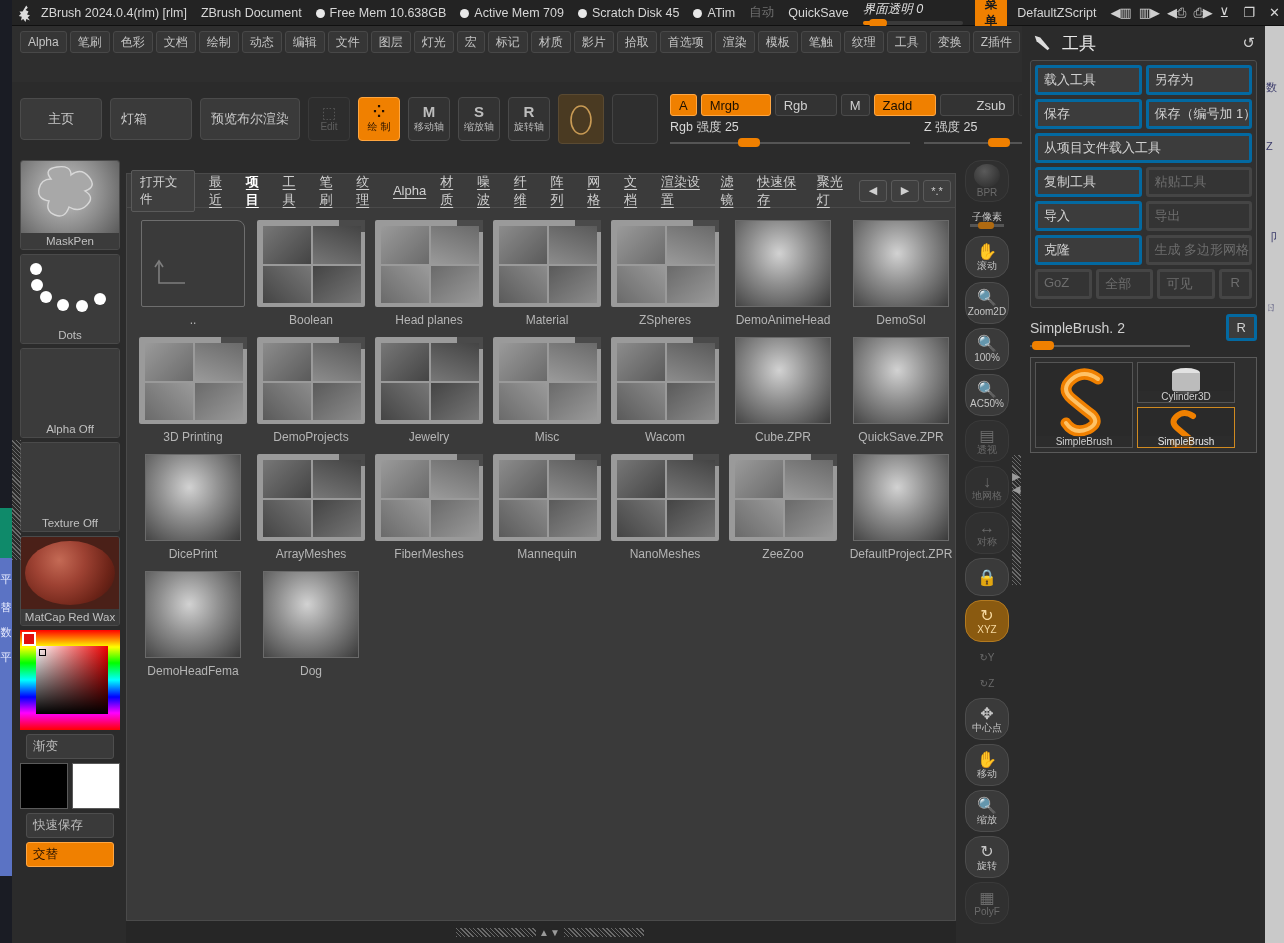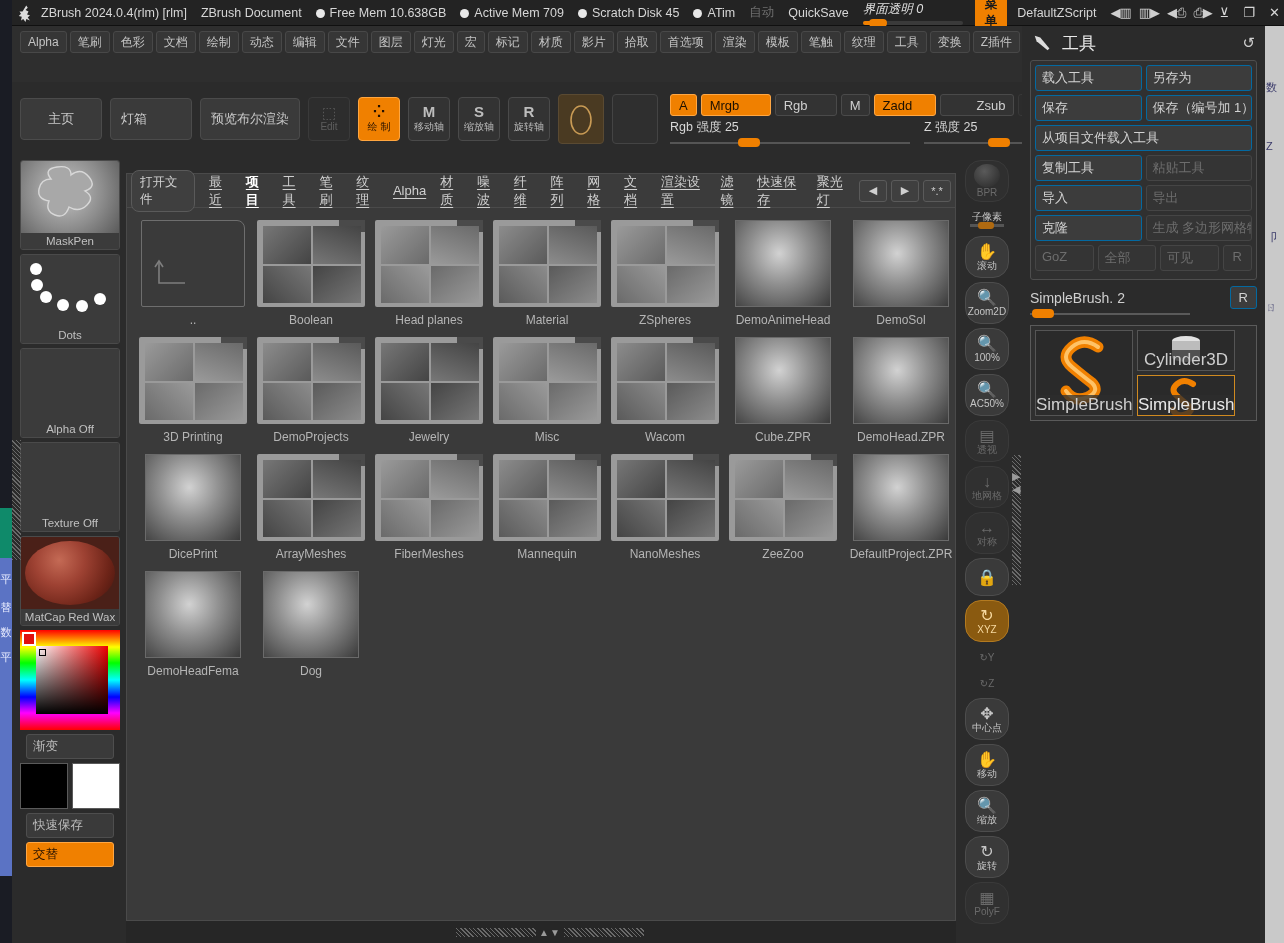--- a/index.html
+++ b/index.html
@@ -114,21 +114,21 @@
   .btnrow { width:88px; margin:4px auto 0 auto; }
   .lbtn { display:block; width:100%; background:#3a3a3a; border:1px solid #4e4e4e;
           border-radius:3px; color:#bdbdbd; font-size:12.5px; padding:3px 6px; margin-bottom:4px; text-align:left; }
   .lbtn.orange { background:#f08000; color:#2a1400; border-color:#ffa744; }
   .swatches { display:flex; gap:4px; width:100px; margin:0 auto 4px auto; }
   
   #lightbox { position:absolute; left:126px; top:173px; width:830px; height:748px;
               background:#3a3a3a; border:1px solid #4a4a4a; }
   #lb-tabs { display:flex; align-items:center; height:34px; padding:0 4px; gap:2px;
              background:#3b3b3b; border-bottom:1px solid #4a4a4a; }
-  .lb-open { background:#3f3f3f; border:1px solid #5a5a5a; border-radius:8px; color:#d0d0d0;
+  .lb-open { background:#3f3f3f; border:1px solid #5a5a5a; border-radius:2px; color:#d0d0d0;
              font-size:12.5px; padding:3px 8px; margin-right:6px; }
   .lb-tab { font-size:13px; color:#cfcfcf; padding:3px 6px; text-decoration:underline; text-underline-offset:3px; }
   .lb-tab.active { color:#fff; font-weight:bold; }
   .lb-nav { width:28px; height:22px; border:1px solid #5a5a5a; border-radius:3px; background:#3f3f3f;
             display:flex; align-items:center; justify-content:center; color:#cfcfcf; font-size:11px; }
   #lb-grid { padding:8px 10px; display:grid; grid-template-columns:repeat(7,112px); gap:6px 6px; }
   .cell { width:112px; }
   .cell .ico { width:112px; height:95px; position:relative; }
   .cell .nm { text-align:center; font-size:12px; color:#b5b5b5; margin-top:2px;
               white-space:nowrap; overflow:hidden; }
@@ -150,34 +150,34 @@
   .vb.on { background:#8a5a10; border-color:#b37a20; color:#f7d9a0; }
   .vb .vg { font-size:16px; line-height:17px; }
   .vb .vl { font-size:10px; line-height:11px; white-space:nowrap; }
   
   #rightpanel { position:absolute; left:1022px; top:26px; right:19px; bottom:0; background:#2b2b2b; }
   #rp-head { height:34px; display:flex; align-items:center; padding:0 10px; gap:8px; }
   #rp-head .ttl { font-size:17px; color:#e9e9e9; }
   #rp-head .rst { margin-left:auto; font-size:15px; color:#cfcfcf; }
   #rp-body { margin:0 8px; border:1px solid #4e4e4e; border-radius:3px; padding:4px; background:#303030; }
   .rrow { display:flex; gap:4px; margin-bottom:4px; }
-  .rbtn { flex:1; background:#3c3c3c; border:1px solid #0369a1; border-radius:3px;
+  .rbtn { flex:1; background:#3c3c3c; border:3px solid #0369a1; border-radius:3px;
           color:#d2d2d2; font-size:13px; padding:3px 6px; text-align:left; white-space:nowrap; overflow:hidden; }
   .rbtn.dis { color:#6d6d6d; background:#343434; border-color:#454545; }
   .rbtn.narrow { flex:0 0 auto; }
   .slider3 { position:relative; padding:2px 0 6px 0; }
   .slider3 .s3lbl { font-size:14px; color:#cfcfcf; }
   .slider3 .s3track { height:2px; background:#5a5a5a; margin-top:4px; position:relative; }
   .slider3 .s3knob { position:absolute; left:2px; top:-4px; width:22px; height:9px; background:#f08000; border-radius:4px; }
   #tool-thumbs { margin:4px 8px 0 8px; border:1px solid #5a5a5a; background:#2f2f2f; padding:4px;
                  display:flex; gap:4px; }
   .bigtool { width:98px; height:86px; background:#2a2a2a; border:1px solid #555; position:relative; }
   .bigtool .cap2, .smalltool .cap2 {
       position:absolute; left:0; right:0; bottom:0; text-align:center;
-      font-size:17px; color:#cfcfcf; background:rgba(45,45,45,.75); }
+      font-size:10px; color:#cfcfcf; background:rgba(45,45,45,.75); }
   .smalltool { width:98px; height:41px; background:#2a2a2a; border:1px solid #555; position:relative; }
   .smalltool.sel { border-color:#d08a20; }
   
   #canvas { position:absolute; left:126px; top:921px; width:830px; height:22px; background:#262626; }
   .hatch { background-image:repeating-linear-gradient(45deg,#6a6a6a 0 1px,transparent 1px 3px); }
   #canvas-scroll { position:absolute; left:440px; top:923px; width:220px; height:18px;
                    display:flex; align-items:center; justify-content:center; gap:3px; }
   .scrollpad { width:80px; height:9px; }
   .vscroll-right { position:absolute; left:1012px; top:455px; width:9px; height:130px; }
   .vscroll-left { position:absolute; left:12px; top:440px; width:9px; height:120px; }
@@ -541,21 +541,21 @@
       <div class="cell">
         <div class="ico">
           <div class="filethumb" style="background:radial-gradient(ellipse at 46% 38%,#d2d2d2 0%,#8f8f8f 42%,#3a3a3a 100%)"></div>
         </div>
         <div class="nm">Cube.ZPR</div>
       </div>
       <div class="cell">
         <div class="ico">
           <div class="filethumb" style="background:radial-gradient(ellipse at 46% 38%,#d2d2d2 0%,#8f8f8f 42%,#3a3a3a 100%)"></div>
         </div>
-        <div class="nm">DemoHead.ZPR</div>
+        <div class="nm">QuickSave.ZPR</div>
       </div>
       <div class="cell">
         <div class="ico">
           <div class="filethumb" style="background:radial-gradient(ellipse at 46% 38%,#d2d2d2 0%,#8f8f8f 42%,#3a3a3a 100%)"></div>
         </div>
         <div class="nm">DicePrint</div>
       </div>
       <div class="cell">
         <div class="ico">
           <div class="folder tab"></div>

